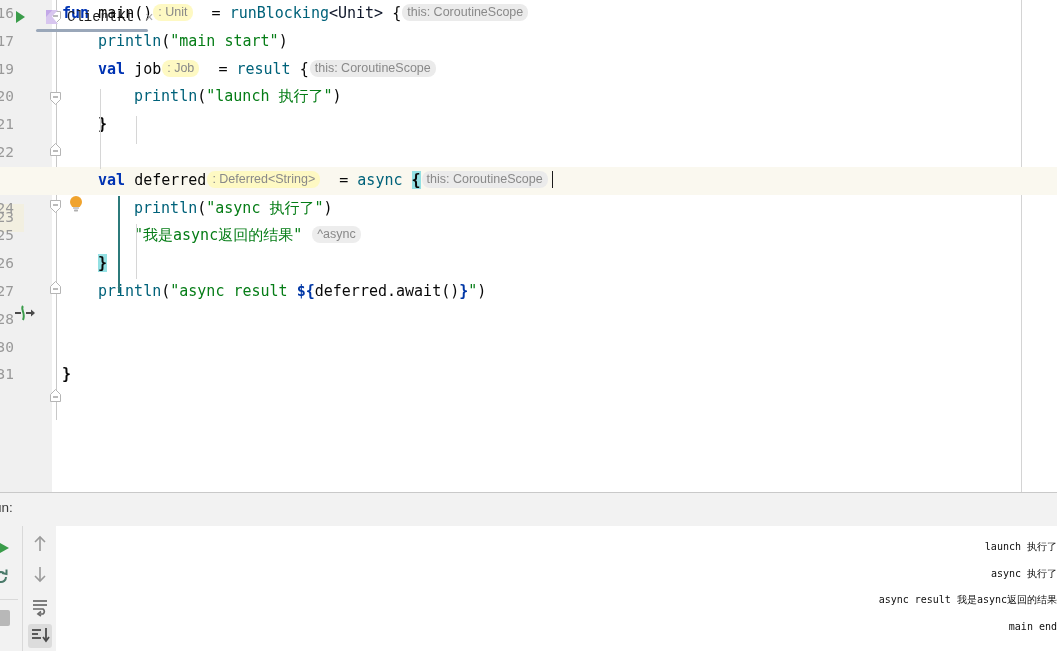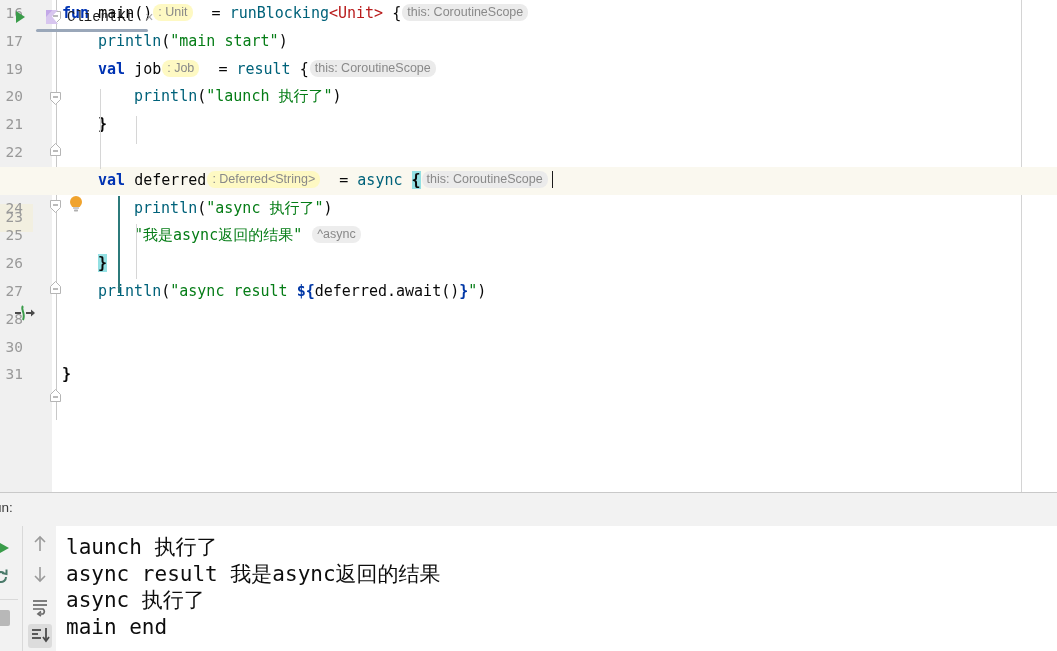--- a/index.html
+++ b/index.html
@@ -44,37 +44,36 @@
   }
   .line.current{ background:#faf8ef; }
   .line.current .ln{ background:#f2efe0;margin-top:37px; }
 
   .ln{
     position:absolute;left:0;top:0;width:24px;height:27.8px;
     text-align:right;color:#999999;
     font-family:"DejaVu Sans Mono", monospace;font-size:14.5px;
     line-height:27.8px;
     overflow:hidden;
-    padding-left:9px;
   }
   .ln span{ position:relative; left:-10px; }
 
   .code{
     position:absolute;left:62px;top:0;height:27.8px;line-height:27.8px;
     white-space:pre;
   }
 
   
   .kw      { color:#0033b3; font-weight:bold;text-align:center; }
   .fn      { color:#00627a; }
   .fnb     { color:#000000; }
   .str     { color:#067d17; }
   .plain   { color:#080808; }
   .punct   { color:#080808; }
-  .generic { color:#b91c1c; }
+  .generic { color:#0f172a; }
   .brace-hl{ background:#93e0e3; color:#080808; }
   .tmpl    { color:#0037a6; font-weight:bold; }
 
   
   .hint{
     display:inline-block;
     background:#ebebeb;
     color:#898989;
     font-family:"Liberation Sans", sans-serif;
     font-size:12.5px;
@@ -147,25 +146,26 @@
   }
   .tb-btn{
     position:absolute;left:5px;width:24px;height:24px;
   }
   .tb-btn.active{ background:#dcdcdc;border-radius:3px; }
 
   .console{
     position:absolute;left:56px;top:526px;width:1001px;height:125px;
     background:#ffffff;
     font-family:"DejaVu Sans Mono", monospace;
-    font-size:21px;
+    font-size:10px;
     color:#0d0d0d;
     padding:8px 0 0 10px;
     box-sizing:border-box;
     overflow:hidden;
+    text-align:right;
   }
   .cline{ height:26.5px;line-height:26.5px;white-space:pre; }
 
   .caret{
     display:inline-block;width:1.5px;height:17px;background:#1b1b1b;
     vertical-align:-3px;margin-left:3px;
   }
 </style>
 </head>
 <body>
@@ -358,18 +358,18 @@
         <line x1="4" y1="10" x2="10" y2="10" stroke="#4a4a4a" stroke-width="1.8"></line>
         <line x1="4" y1="14" x2="13" y2="14" stroke="#4a4a4a" stroke-width="1.8"></line>
         <line x1="18" y1="4" x2="18" y2="16" stroke="#4a4a4a" stroke-width="1.8"></line>
         <path d="M15 13 L18 17 L21 13" stroke="#4a4a4a" stroke-width="1.8" fill="none"></path>
       </svg>
     </div>
   </div>
 
   <div class="console">
     <div class="cline">launch 执行了</div>
+    <div class="cline">async 执行了</div>
     <div class="cline">async result 我是async返回的结果</div>
-    <div class="cline">async 执行了</div>
     <div class="cline">main end</div>
   </div>
 
 </div>
 
 </body></html>

